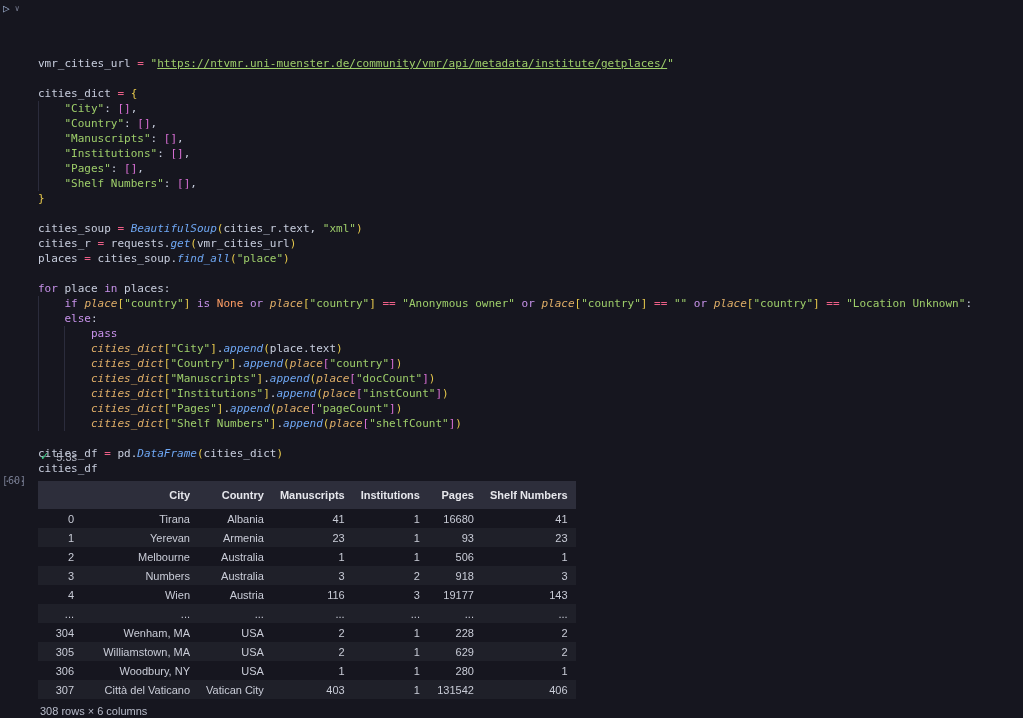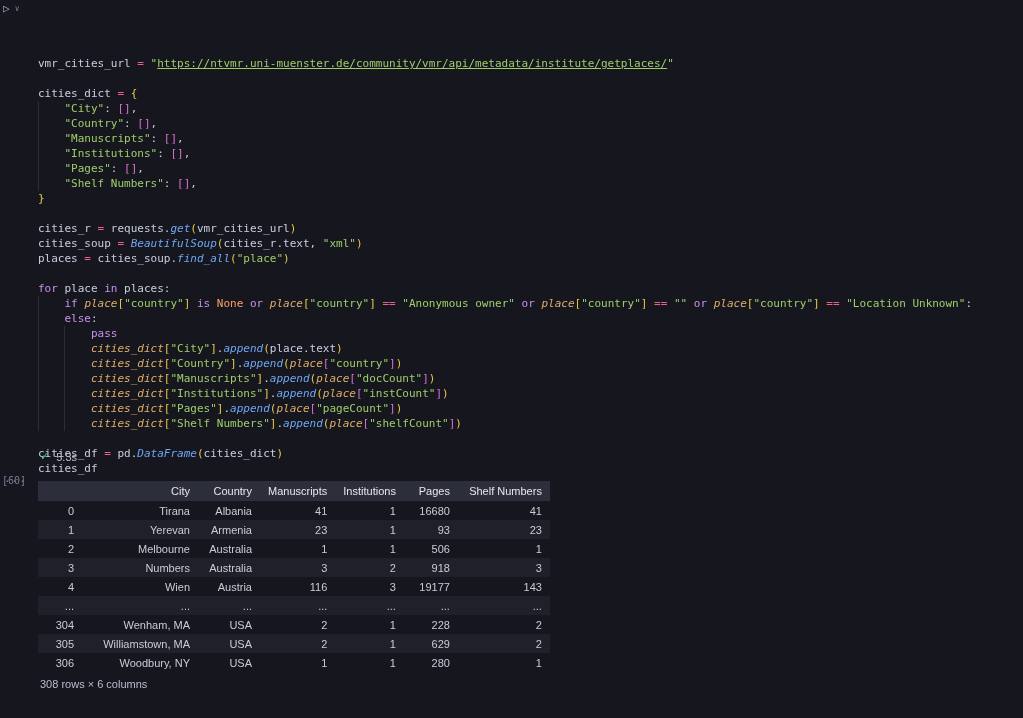--- a/index.html
+++ b/index.html
@@ -30,21 +30,21 @@
   
   .exec-count{position:absolute;left:2px;top:452px;font-size:10px;color:var(--c-gutter_text);margin-top:23px;}
   .exec-status{position:absolute;left:40px;top:450px;display:flex;align-items:center;gap:7px;
     font-family:"Liberation Sans", sans-serif;font-size:11px;color:var(--c-time_text);}
   .exec-status .check{color:var(--c-check);font-size:11px;}
   .output-dots{position:absolute;left:4px;top:472px;font-size:11px;color:var(--c-gutter_text);letter-spacing:1px;}
   
   .output-area{position:absolute;left:38px;top:481px;font-family:"Liberation Sans", sans-serif;}
   table.dataframe{border-collapse:collapse;table-layout:fixed;font-size:11px;color:var(--c-table_text);}
   table.dataframe th, table.dataframe td{padding:0 8px;height:19px;text-align:right;overflow:hidden;white-space:nowrap;}
-  table.dataframe thead th{font-weight:normal;color:var(--c-table_header_text);background:var(--c-table_header_bg);height:20px;}
+  table.dataframe thead th{font-weight:bold;color:var(--c-table_header_text);background:var(--c-table_header_bg);height:28px;}
   table.dataframe tbody th{font-weight:normal;}
   table.dataframe tbody tr:nth-child(even){background:var(--c-row_alt);}
   .df-caption{margin-top:6px;font-size:11px;color:var(--c-time_text);padding-left:2px;}
 </style>
 </head>
 <body>
 
 <div class="screen">
 
   <div class="run-controls">
@@ -57,22 +57,22 @@
       <div class="code-line">&nbsp;</div>
       <div class="code-line"><span class="tk-v">cities_dict </span><span class="tk-op">=</span><span class="tk-v"> </span><span class="tk-b1">{</span></div>
       <div class="code-line"><span class="indent-guide" style="left: 0ch;"></span><span class="tk-v">    </span><span class="tk-st">"City"</span><span class="tk-v">: </span><span class="tk-b2">[]</span><span class="tk-v">,</span></div>
       <div class="code-line"><span class="indent-guide" style="left: 0ch;"></span><span class="tk-v">    </span><span class="tk-st">"Country"</span><span class="tk-v">: </span><span class="tk-b2">[]</span><span class="tk-v">,</span></div>
       <div class="code-line"><span class="indent-guide" style="left: 0ch;"></span><span class="tk-v">    </span><span class="tk-st">"Manuscripts"</span><span class="tk-v">: </span><span class="tk-b2">[]</span><span class="tk-v">,</span></div>
       <div class="code-line"><span class="indent-guide" style="left: 0ch;"></span><span class="tk-v">    </span><span class="tk-st">"Institutions"</span><span class="tk-v">: </span><span class="tk-b2">[]</span><span class="tk-v">,</span></div>
       <div class="code-line"><span class="indent-guide" style="left: 0ch;"></span><span class="tk-v">    </span><span class="tk-st">"Pages"</span><span class="tk-v">: </span><span class="tk-b2">[]</span><span class="tk-v">,</span></div>
       <div class="code-line"><span class="indent-guide" style="left: 0ch;"></span><span class="tk-v">    </span><span class="tk-st">"Shelf Numbers"</span><span class="tk-v">: </span><span class="tk-b2">[]</span><span class="tk-v">,</span></div>
       <div class="code-line"><span class="tk-b1">}</span></div>
       <div class="code-line">&nbsp;</div>
+      <div class="code-line"><span class="tk-v">cities_soup </span><span class="tk-op">=</span><span class="tk-v"> </span><span class="tk-fn">BeautifulSoup</span><span class="tk-b1">(</span><span class="tk-v">cities_r</span><span class="tk-v">.</span><span class="tk-v">text</span><span class="tk-v">, </span><span class="tk-st">"xml"</span><span class="tk-b1">)</span></div>
       <div class="code-line"><span class="tk-v">cities_r </span><span class="tk-op">=</span><span class="tk-v"> </span><span class="tk-v">requests</span><span class="tk-v">.</span><span class="tk-fn">get</span><span class="tk-b1">(</span><span class="tk-v">vmr_cities_url</span><span class="tk-b1">)</span></div>
-      <div class="code-line"><span class="tk-v">cities_soup </span><span class="tk-op">=</span><span class="tk-v"> </span><span class="tk-fn">BeautifulSoup</span><span class="tk-b1">(</span><span class="tk-v">cities_r</span><span class="tk-v">.</span><span class="tk-v">text</span><span class="tk-v">, </span><span class="tk-st">"xml"</span><span class="tk-b1">)</span></div>
       <div class="code-line"><span class="tk-v">places </span><span class="tk-op">=</span><span class="tk-v"> </span><span class="tk-v">cities_soup</span><span class="tk-v">.</span><span class="tk-fn">find_all</span><span class="tk-b1">(</span><span class="tk-st">"place"</span><span class="tk-b1">)</span></div>
       <div class="code-line">&nbsp;</div>
       <div class="code-line"><span class="tk-kw">for</span><span class="tk-v"> place </span><span class="tk-kw">in</span><span class="tk-v"> places</span><span class="tk-v">:</span></div>
       <div class="code-line"><span class="indent-guide" style="left: 0ch;"></span><span class="tk-v">    </span><span class="tk-kw">if</span><span class="tk-v"> </span><span class="tk-iv">place</span><span class="tk-b1">[</span><span class="tk-st">"country"</span><span class="tk-b1">]</span><span class="tk-v"> </span><span class="tk-kw">is</span><span class="tk-v"> </span><span class="tk-cn">None</span><span class="tk-v"> </span><span class="tk-kw">or</span><span class="tk-v"> </span><span class="tk-iv">place</span><span class="tk-b1">[</span><span class="tk-st">"country"</span><span class="tk-b1">]</span><span class="tk-v"> </span><span class="tk-op">==</span><span class="tk-v"> </span><span class="tk-st">"Anonymous owner"</span><span class="tk-v"> </span><span class="tk-kw">or</span><span class="tk-v"> </span><span class="tk-iv">place</span><span class="tk-b1">[</span><span class="tk-st">"country"</span><span class="tk-b1">]</span><span class="tk-v"> </span><span class="tk-op">==</span><span class="tk-v"> </span><span class="tk-st">""</span><span class="tk-v"> </span><span class="tk-kw">or</span><span class="tk-v"> </span><span class="tk-iv">place</span><span class="tk-b1">[</span><span class="tk-st">"country"</span><span class="tk-b1">]</span><span class="tk-v"> </span><span class="tk-op">==</span><span class="tk-v"> </span><span class="tk-st">"Location Unknown"</span><span class="tk-v">:</span></div>
       <div class="code-line"><span class="indent-guide" style="left: 0ch;"></span><span class="tk-v">    </span><span class="tk-kw">else</span><span class="tk-v">:</span></div>
       <div class="code-line"><span class="indent-guide" style="left: 0ch;"></span><span class="indent-guide" style="left: 4ch;"></span><span class="tk-v">        </span><span class="tk-kw">pass</span></div>
       <div class="code-line"><span class="indent-guide" style="left: 0ch;"></span><span class="indent-guide" style="left: 4ch;"></span><span class="tk-v">        </span><span class="tk-iv">cities_dict</span><span class="tk-b1">[</span><span class="tk-st">"City"</span><span class="tk-b1">]</span><span class="tk-v">.</span><span class="tk-fn">append</span><span class="tk-b1">(</span><span class="tk-v">place</span><span class="tk-v">.</span><span class="tk-v">text</span><span class="tk-b1">)</span></div>
       <div class="code-line"><span class="indent-guide" style="left: 0ch;"></span><span class="indent-guide" style="left: 4ch;"></span><span class="tk-v">        </span><span class="tk-iv">cities_dict</span><span class="tk-b1">[</span><span class="tk-st">"Country"</span><span class="tk-b1">]</span><span class="tk-v">.</span><span class="tk-fn">append</span><span class="tk-b1">(</span><span class="tk-iv">place</span><span class="tk-b2">[</span><span class="tk-st">"country"</span><span class="tk-b2">]</span><span class="tk-b1">)</span></div>
       <div class="code-line"><span class="indent-guide" style="left: 0ch;"></span><span class="indent-guide" style="left: 4ch;"></span><span class="tk-v">        </span><span class="tk-iv">cities_dict</span><span class="tk-b1">[</span><span class="tk-st">"Manuscripts"</span><span class="tk-b1">]</span><span class="tk-v">.</span><span class="tk-fn">append</span><span class="tk-b1">(</span><span class="tk-iv">place</span><span class="tk-b2">[</span><span class="tk-st">"docCount"</span><span class="tk-b2">]</span><span class="tk-b1">)</span></div>
       <div class="code-line"><span class="indent-guide" style="left: 0ch;"></span><span class="indent-guide" style="left: 4ch;"></span><span class="tk-v">        </span><span class="tk-iv">cities_dict</span><span class="tk-b1">[</span><span class="tk-st">"Institutions"</span><span class="tk-b1">]</span><span class="tk-v">.</span><span class="tk-fn">append</span><span class="tk-b1">(</span><span class="tk-iv">place</span><span class="tk-b2">[</span><span class="tk-st">"instCount"</span><span class="tk-b2">]</span><span class="tk-b1">)</span></div>
@@ -189,18 +189,27 @@
           </tr>
           <tr>
             <th>306</th>
             <td>Woodbury, NY</td>
             <td>USA</td>
             <td>1</td>
             <td>1</td>
             <td>280</td>
             <td>1</td>
           </tr>
+          <tr>
+            <th>307</th>
+            <td>Città del Vaticano</td>
+            <td>Vatican City</td>
+            <td>403</td>
+            <td>1</td>
+            <td>131542</td>
+            <td>406</td>
+          </tr>
         </tbody>
       </table>
     <div class="df-caption">308 rows × 6 columns</div>
   </div>
 
 </div>
 
 </body></html>

